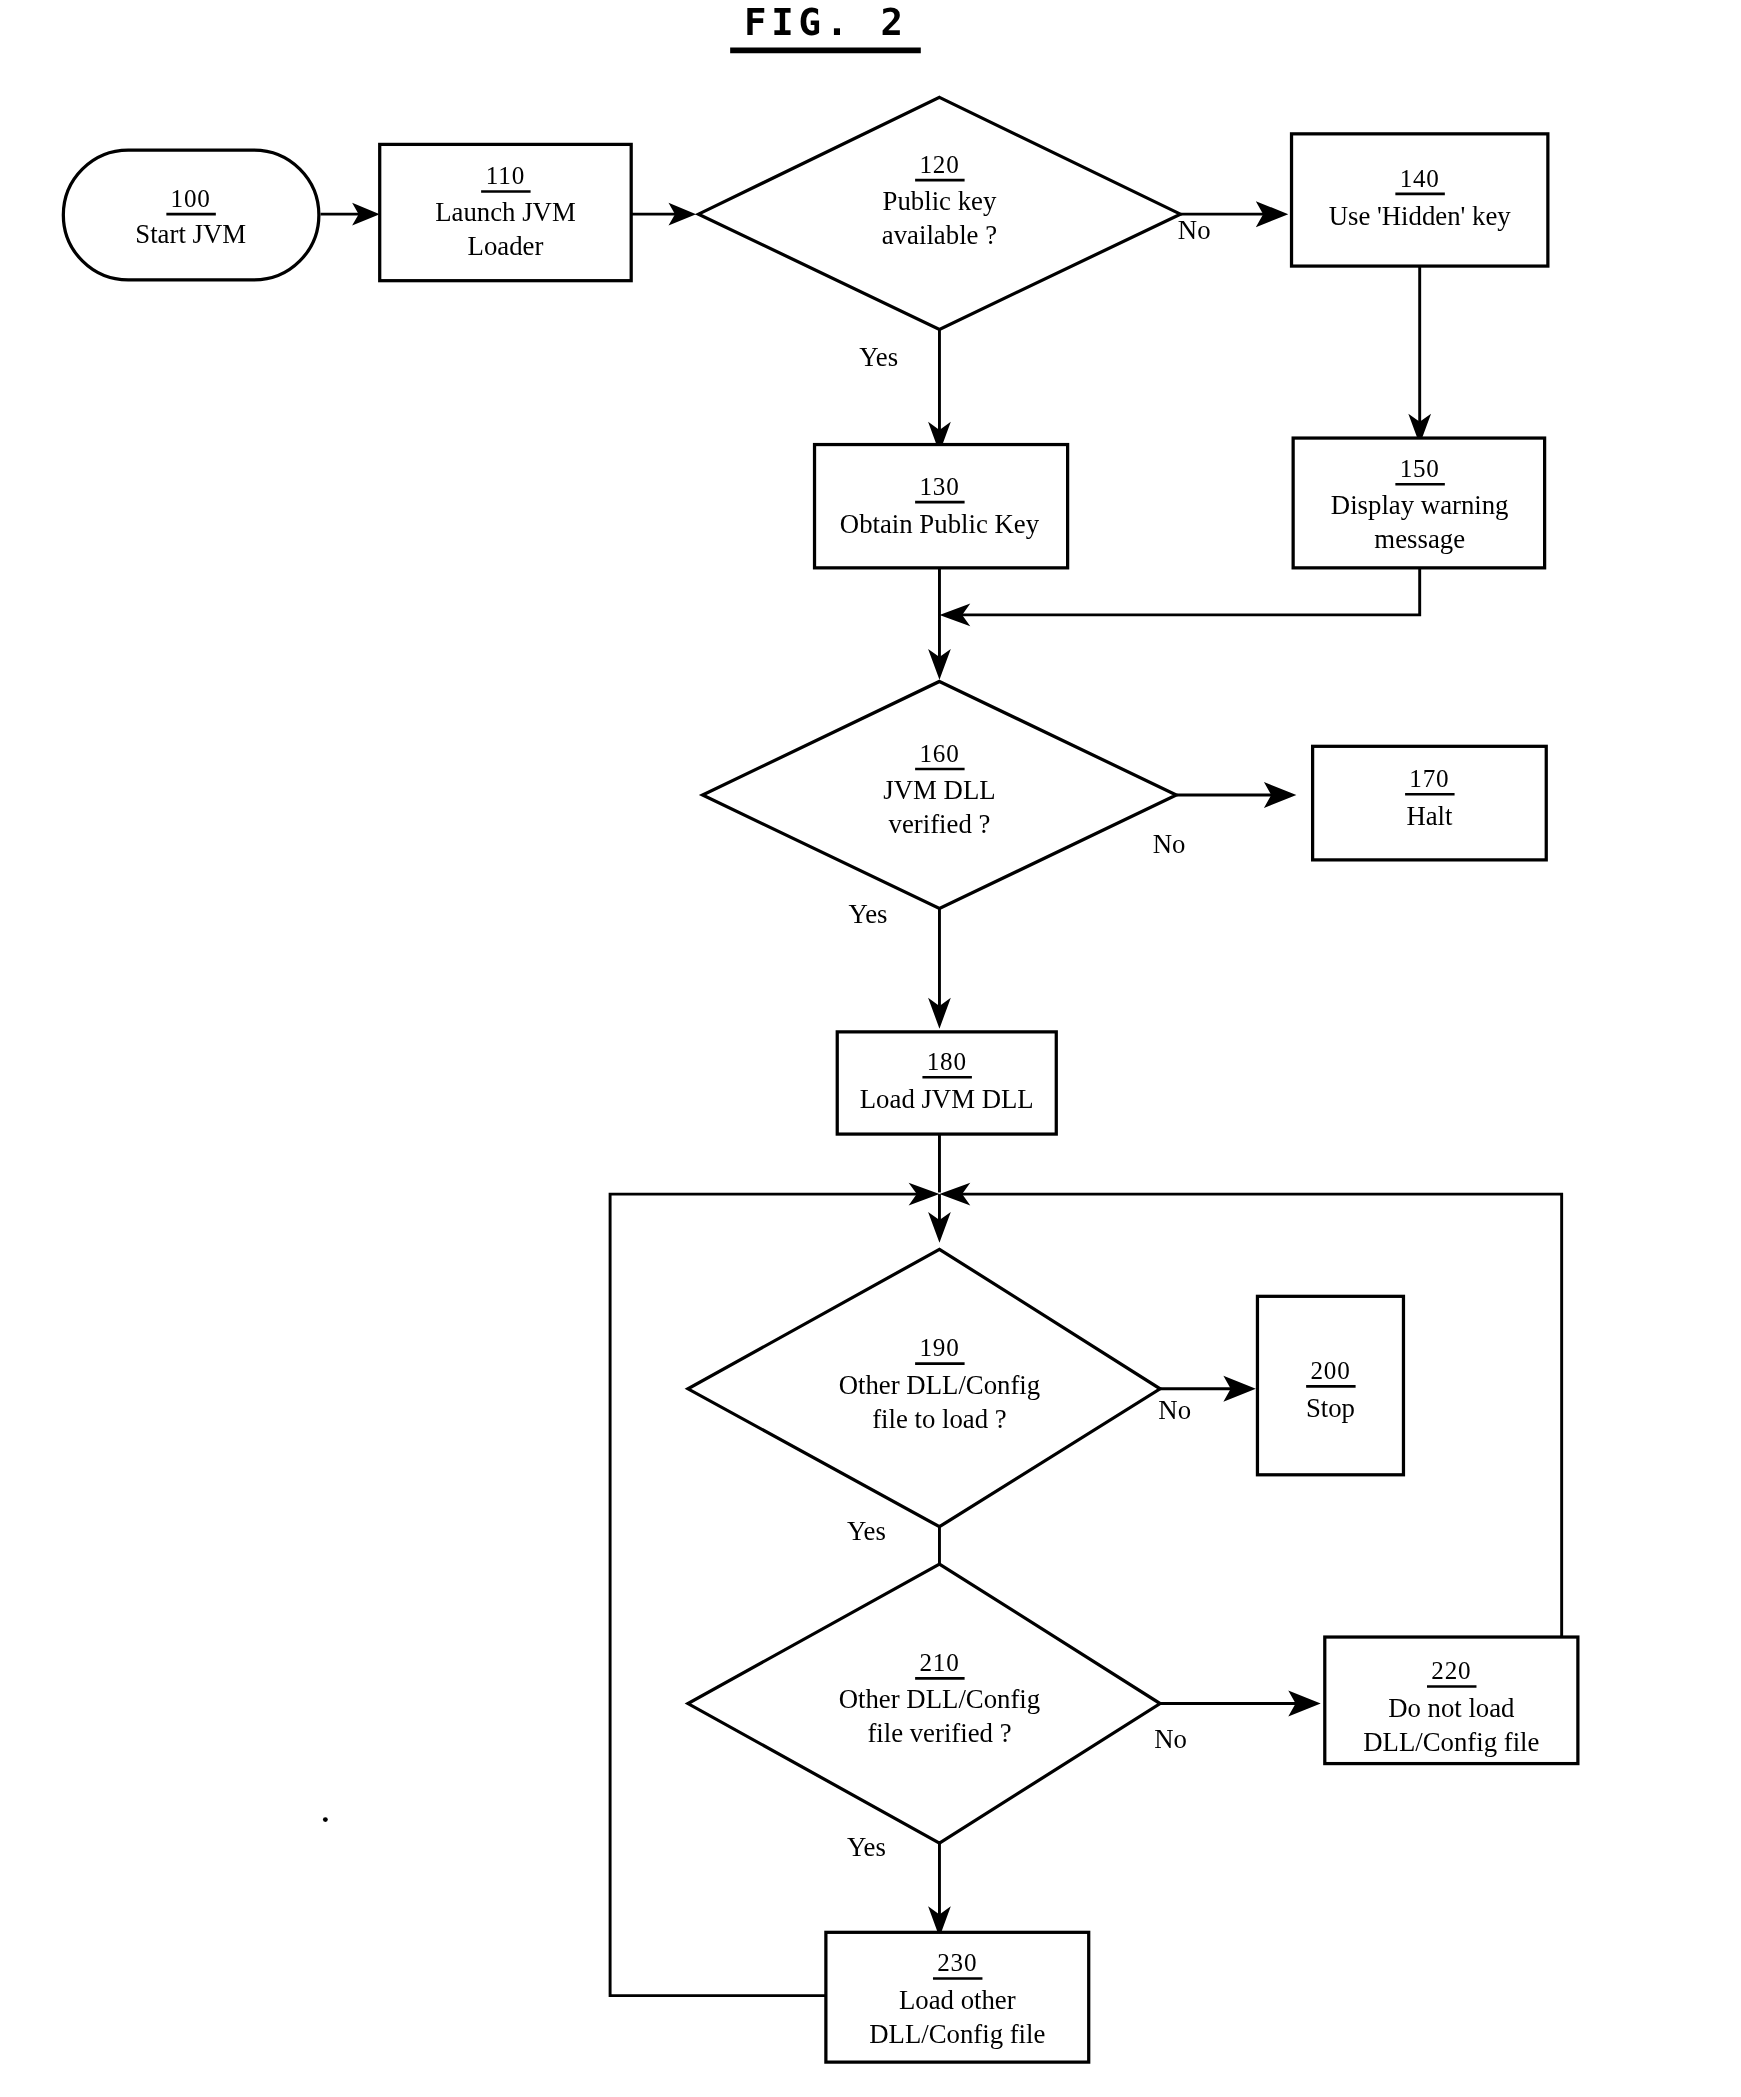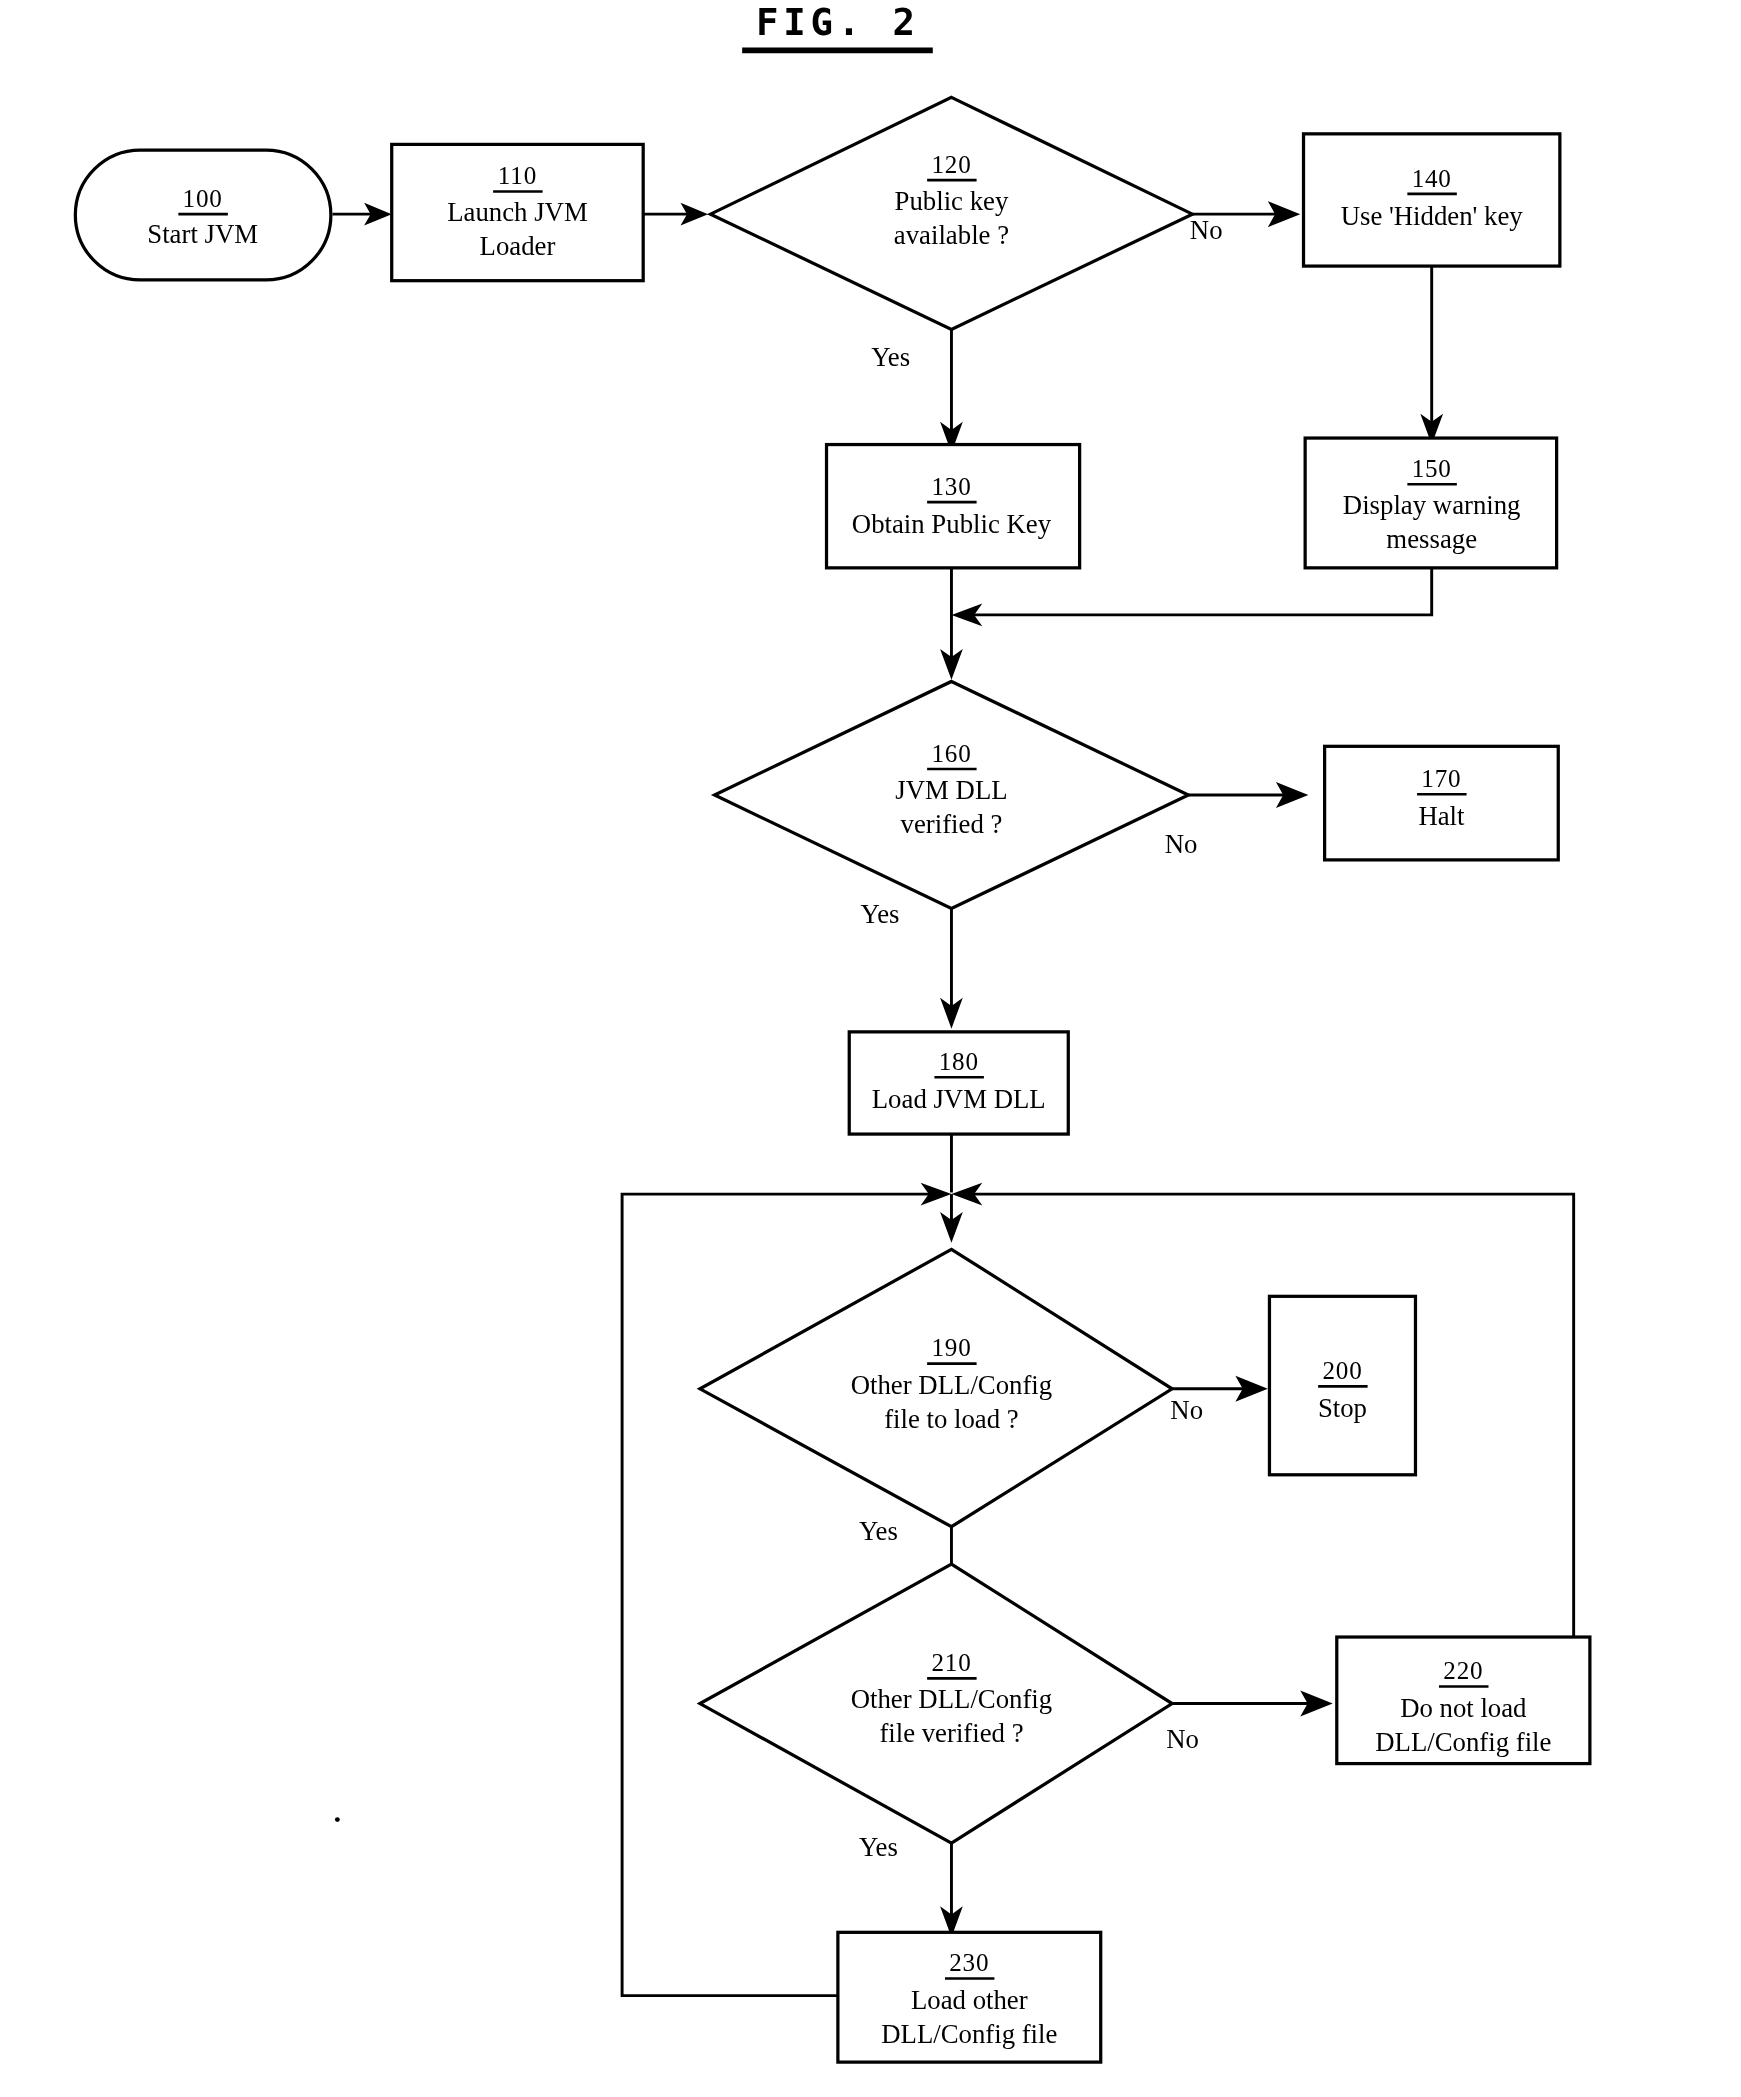--- a/index.html
+++ b/index.html
@@ -9,21 +9,21 @@
   }
   body {
     width: 1741px;
     height: 2097px;
     font-family: "Liberation Serif", "DejaVu Serif", serif;
     position: relative;
     overflow: hidden;
   }
   #figure-root {
     position: absolute;
-    left: 12px; top: 0;
+    left: 0; top: 0;
     width: 1446px;
     height: 2097px;
   }
   svg#flow {
     display: block;
     width: 1741px;
     height: 2097px;
   }
   .fig-title {
     font-family: "DejaVu Sans Mono", "Liberation Mono", monospace;

